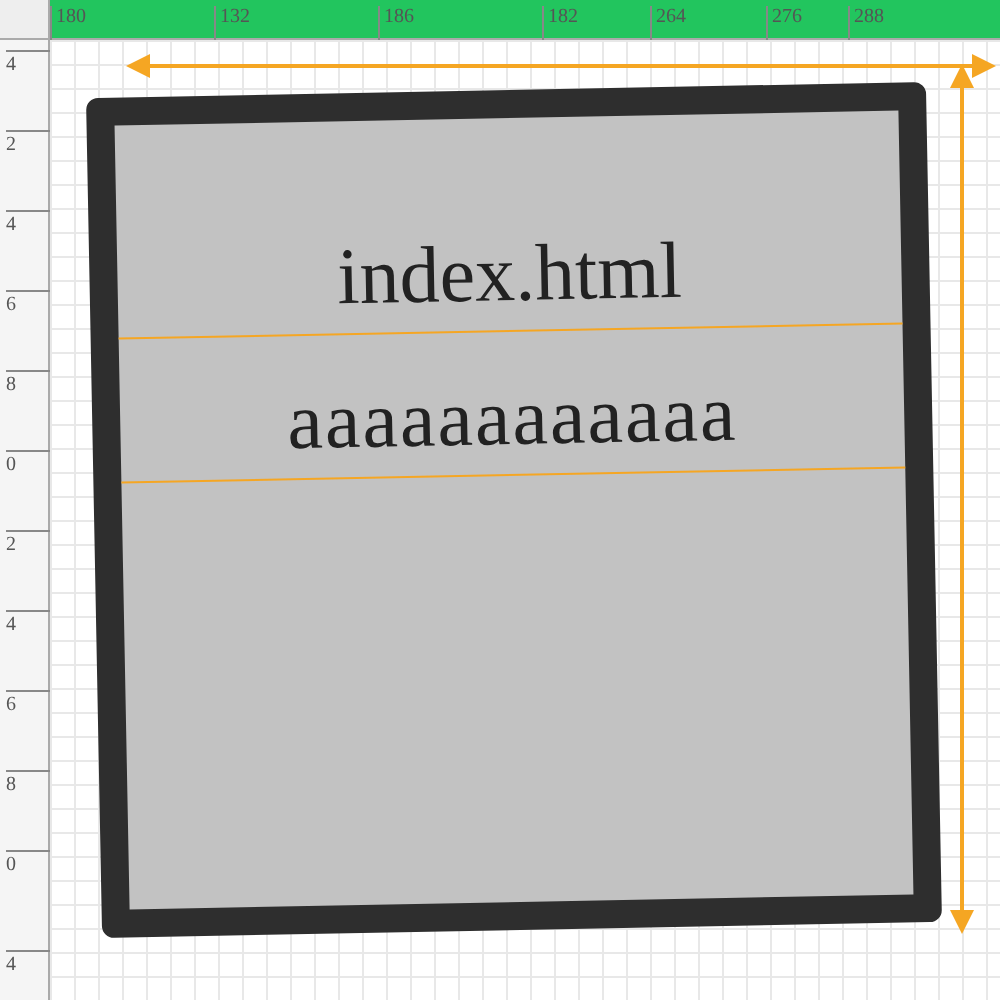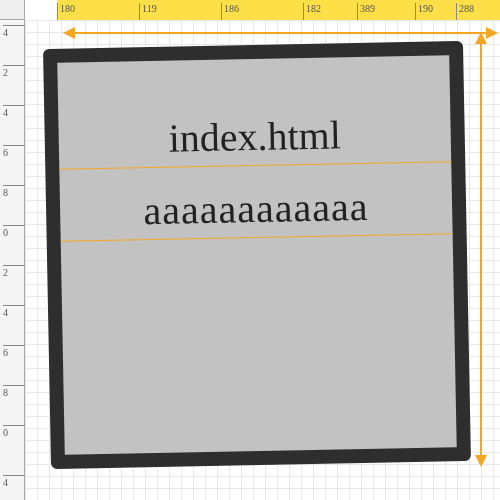--- a/index.html
+++ b/index.html
@@ -11,26 +11,25 @@
       overflow: hidden;
       font-family: Georgia, serif;
     }
     
     
     .ruler-top {
       position: absolute;
       top: 0;
       left: 25px;
       right: 0;
-      height: 32px;
-      background: #fde047;
+      height: 20px;
+      background: #22c55e;
       border-bottom: 1px solid #aaa;
       font-size: 9px;
       color: #555;
-      margin-left: 32px;
     }
     .ruler-top .tick-major {
       position: absolute;
       top: 3px;
       border-left: 1px solid #888;
       height: 17px;
       padding-left: 2px;
       font-size: 10px;
     }
     .ruler-left {
@@ -153,25 +152,25 @@
     .arrow-v::before { top: -10px; border-bottom: 12px solid #f5a623; }
     .arrow-v::after { bottom: -10px; border-top: 12px solid #f5a623; }
   </style>
 </head>
 <body>
 
 <div class="ruler-corner"></div>
 
 <div class="ruler-top">
   <span class="tick-major" style="left:0px">180</span>
-  <span class="tick-major" style="left:82px">119</span>
+  <span class="tick-major" style="left:82px">132</span>
   <span class="tick-major" style="left:164px">186</span>
   <span class="tick-major" style="left:246px">182</span>
-  <span class="tick-major" style="left:300px">389</span>
-  <span class="tick-major" style="left:358px">190</span>
+  <span class="tick-major" style="left:300px">264</span>
+  <span class="tick-major" style="left:358px">276</span>
   <span class="tick-major" style="left:399px">288</span>
 </div>
 
 <div class="ruler-left">
   <span class="tick-major" style="top:5px">4</span>
   <span class="tick-major" style="top:45px">2</span>
   <span class="tick-major" style="top:85px">4</span>
   <span class="tick-major" style="top:125px">6</span>
   <span class="tick-major" style="top:165px">8</span>
   <span class="tick-major" style="top:205px">0</span>

